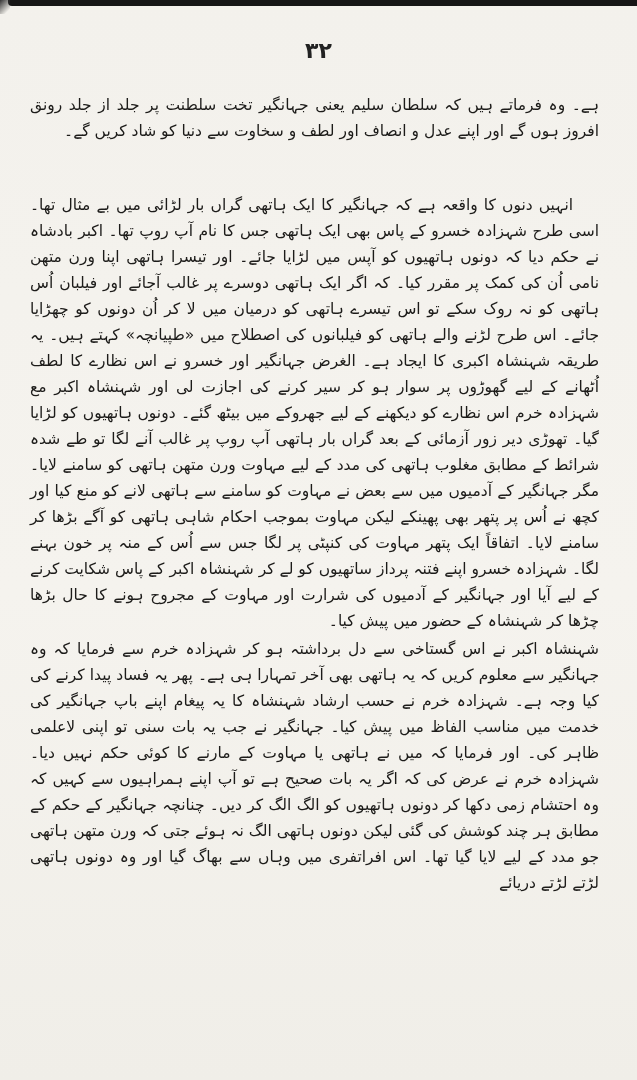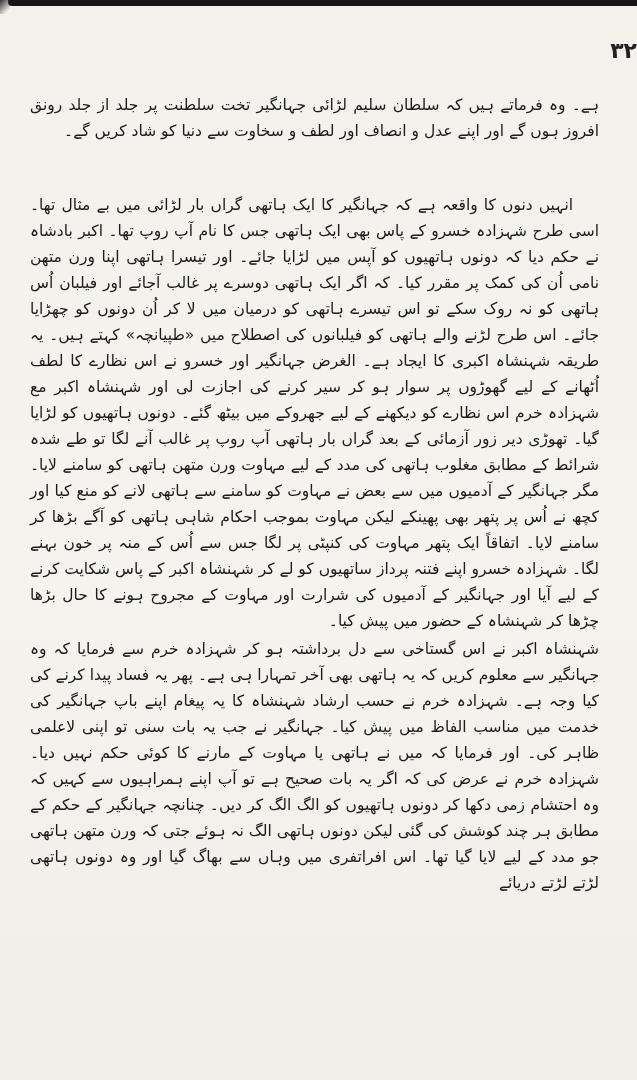--- a/index.html
+++ b/index.html
@@ -34,21 +34,21 @@
     left: 0;
     width: 10px;
     height: 14px;
     background: linear-gradient(135deg, #333 0%, rgba(60,60,60,0) 80%);
   }
   .page-number {
     position: absolute;
     top: 38px;
     left: 0;
     right: 0;
-    text-align: right;
+    text-align: center;
     font-size: 22px;
     font-weight: bold;
     color: #222;
     letter-spacing: 2px;
   }
   .text-block {
     position: absolute;
     top: 92px;
     right: 38px;
     left: 30px;
@@ -70,17 +70,17 @@
 </head>
 <body>
 
 <div class="scan-page">
   <div class="scan-edge-top"></div>
   <div class="scan-edge-corner"></div>
 
   <div class="page-number">۳۲</div>
 
   <div class="text-block">
-    <p>ہے۔ وہ فرماتے ہیں کہ سلطان سلیم لڑائی جہانگیر تخت سلطنت پر جلد از جلد رونق افروز ہوں گے اور اپنے عدل و انصاف اور لطف و سخاوت سے دنیا کو شاد کریں گے۔</p>
+    <p>ہے۔ وہ فرماتے ہیں کہ سلطان سلیم یعنی جہانگیر تخت سلطنت پر جلد از جلد رونق افروز ہوں گے اور اپنے عدل و انصاف اور لطف و سخاوت سے دنیا کو شاد کریں گے۔</p>
     <p class="indented">انہیں دنوں کا واقعہ ہے کہ جہانگیر کا ایک ہاتھی گراں بار لڑائی میں بے مثال تھا۔ اسی طرح شہزادہ خسرو کے پاس بھی ایک ہاتھی جس کا نام آپ روپ تھا۔ اکبر بادشاہ نے حکم دیا کہ دونوں ہاتھیوں کو آپس میں لڑایا جائے۔ اور تیسرا ہاتھی اپنا ورن متھن نامی اُن کی کمک پر مقرر کیا۔ کہ اگر ایک ہاتھی دوسرے پر غالب آجائے اور فیلبان اُس ہاتھی کو نہ روک سکے تو اس تیسرے ہاتھی کو درمیان میں لا کر اُن دونوں کو چھڑایا جائے۔ اس طرح لڑنے والے ہاتھی کو فیلبانوں کی اصطلاح میں «طپیانچہ» کہتے ہیں۔ یہ طریقہ شہنشاہ اکبری کا ایجاد ہے۔ الغرض جہانگیر اور خسرو نے اس نظارے کا لطف اُٹھانے کے لیے گھوڑوں پر سوار ہو کر سیر کرنے کی اجازت لی اور شہنشاہ اکبر مع شہزادہ خرم اس نظارے کو دیکھنے کے لیے جھروکے میں بیٹھ گئے۔ دونوں ہاتھیوں کو لڑایا گیا۔ تھوڑی دیر زور آزمائی کے بعد گراں بار ہاتھی آپ روپ پر غالب آنے لگا تو طے شدہ شرائط کے مطابق مغلوب ہاتھی کی مدد کے لیے مہاوت ورن متھن ہاتھی کو سامنے لایا۔ مگر جہانگیر کے آدمیوں میں سے بعض نے مہاوت کو سامنے سے ہاتھی لانے کو منع کیا اور کچھ نے اُس پر پتھر بھی پھینکے لیکن مہاوت بموجب احکام شاہی ہاتھی کو آگے بڑھا کر سامنے لایا۔ اتفاقاً ایک پتھر مہاوت کی کنپٹی پر لگا جس سے اُس کے منہ پر خون بہنے لگا۔ شہزادہ خسرو اپنے فتنہ پرداز ساتھیوں کو لے کر شہنشاہ اکبر کے پاس شکایت کرنے کے لیے آیا اور جہانگیر کے آدمیوں کی شرارت اور مہاوت کے مجروح ہونے کا حال بڑھا چڑھا کر شہنشاہ کے حضور میں پیش کیا۔</p>
     <p>شہنشاہ اکبر نے اس گستاخی سے دل برداشتہ ہو کر شہزادہ خرم سے فرمایا کہ وہ جہانگیر سے معلوم کریں کہ یہ ہاتھی بھی آخر تمہارا ہی ہے۔ پھر یہ فساد پیدا کرنے کی کیا وجہ ہے۔ شہزادہ خرم نے حسب ارشاد شہنشاہ کا یہ پیغام اپنے باپ جہانگیر کی خدمت میں مناسب الفاظ میں پیش کیا۔ جہانگیر نے جب یہ بات سنی تو اپنی لاعلمی ظاہر کی۔ اور فرمایا کہ میں نے ہاتھی یا مہاوت کے مارنے کا کوئی حکم نہیں دیا۔ شہزادہ خرم نے عرض کی کہ اگر یہ بات صحیح ہے تو آپ اپنے ہمراہیوں سے کہیں کہ وہ احتشام زمی دکھا کر دونوں ہاتھیوں کو الگ الگ کر دیں۔ چنانچہ جہانگیر کے حکم کے مطابق ہر چند کوشش کی گئی لیکن دونوں ہاتھی الگ نہ ہوئے جتی کہ ورن متھن ہاتھی جو مدد کے لیے لایا گیا تھا۔ اس افراتفری میں وہاں سے بھاگ گیا اور وہ دونوں ہاتھی لڑتے لڑتے دریائے</p>
   </div>
 </div>
 
 </body></html>

